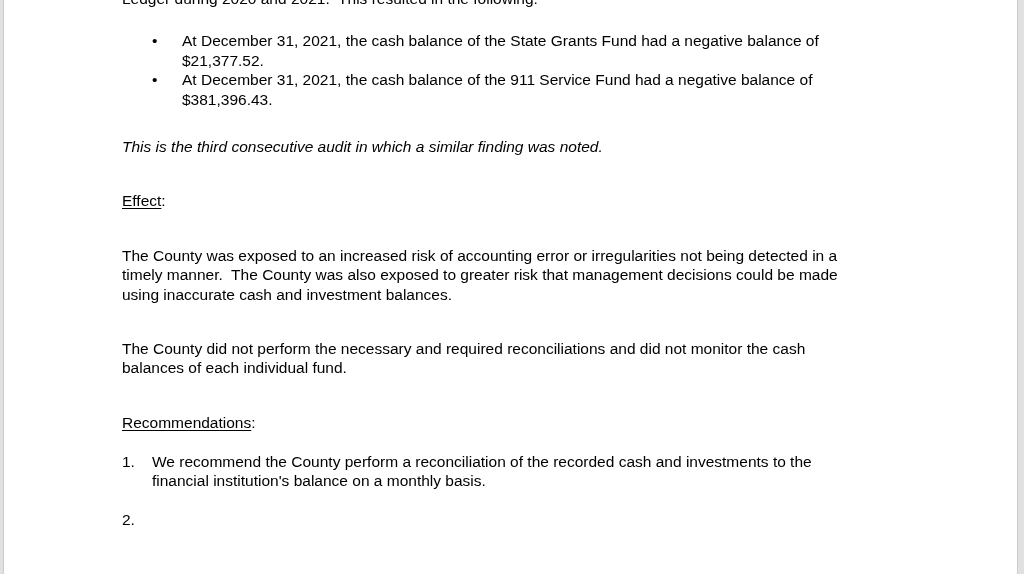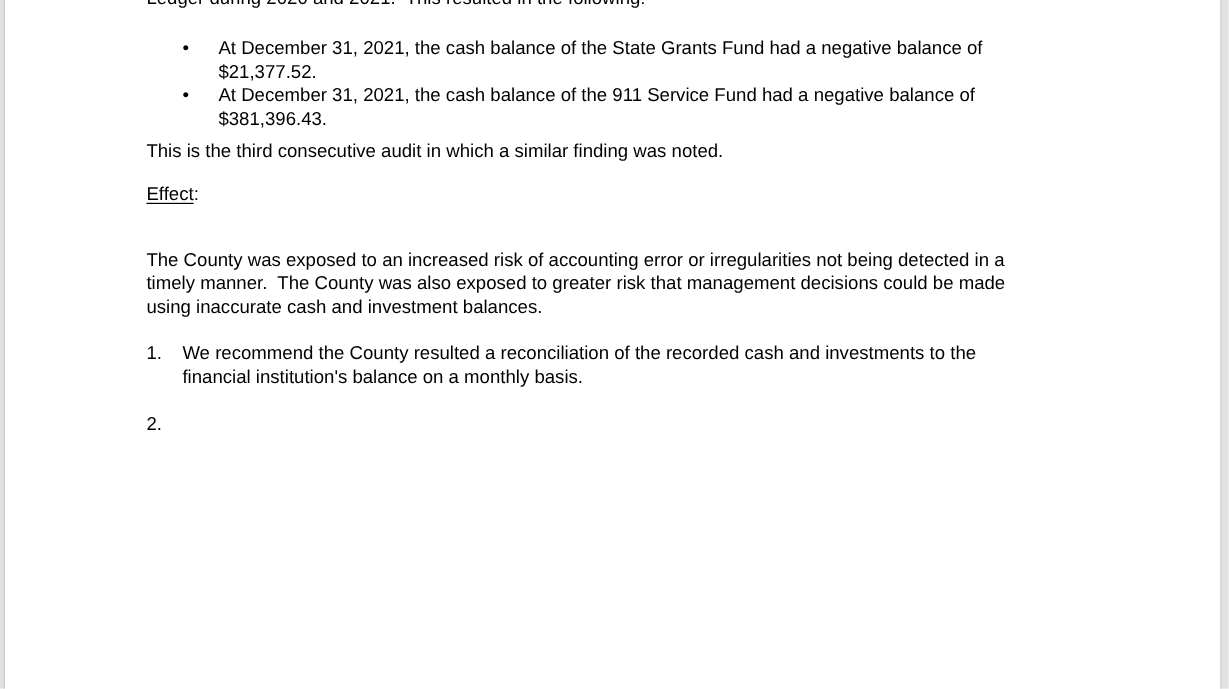--- a/index.html
+++ b/index.html
@@ -53,23 +53,23 @@
     position: relative;
     padding-left: 60px;
   }
   ul.bullet-list .marker {
     position: absolute;
     left: 30px;
     top: 0;
   }
 
   .para   { margin-top: 35px; }
-  .note   { margin-top: 8px; }
+  .note   { margin-top: 28px; font-style: italic; }
 
-  .section-heading { margin-top: 17px; }
+  .section-heading { margin-top: 35px; }
   .section-heading .hd {
     text-decoration: underline;
     text-underline-offset: 2px;
   }
 
   ol.rec-list {
     list-style: none;
     margin-top: 19.4px;
   }
   ol.rec-list li {
@@ -112,26 +112,31 @@
 
       <p class="section-heading">
         <span class="hd">Effect</span><span>:</span>
       </p>
 
       <p class="para txt">The County was exposed to an increased risk of accounting error or irregularities not being detected in a
 timely manner.  The County was also exposed to greater risk that management decisions could be made
 using inaccurate cash and investment balances.</p>
 
 
+      <p class="para txt">The County did not perform the necessary and required reconciliations and did not monitor the cash
+balances of each individual fund.</p>
 
+      <p class="section-heading">
+        <span class="hd">Recommendations</span><span>:</span>
+      </p>
 
       <ol class="rec-list">
         <li>
           <span class="marker">1.</span>
-          <span class="txt">We recommend the County resulted a reconciliation of the recorded cash and investments to the
+          <span class="txt">We recommend the County perform a reconciliation of the recorded cash and investments to the
 financial institution's balance on a monthly basis.</span>
         </li>
         <li>
           <span class="marker">2.</span>
         </li>
       </ol>
 
     </div>
   </div>
 </div>

